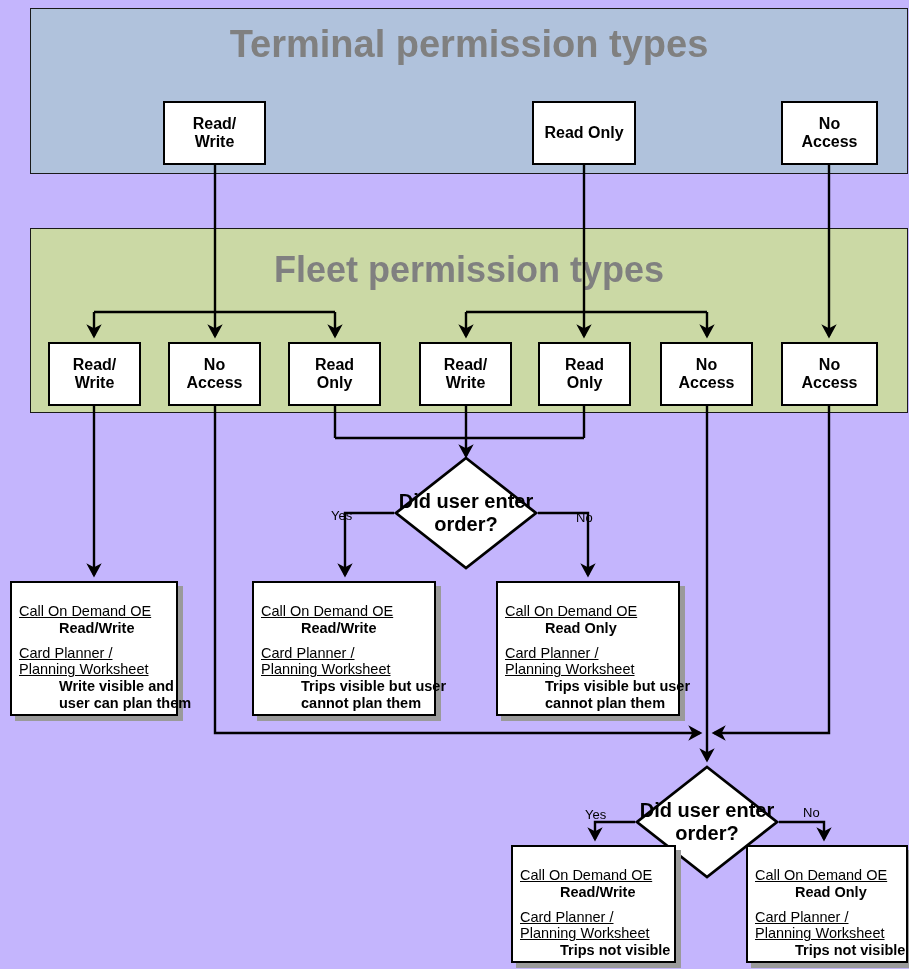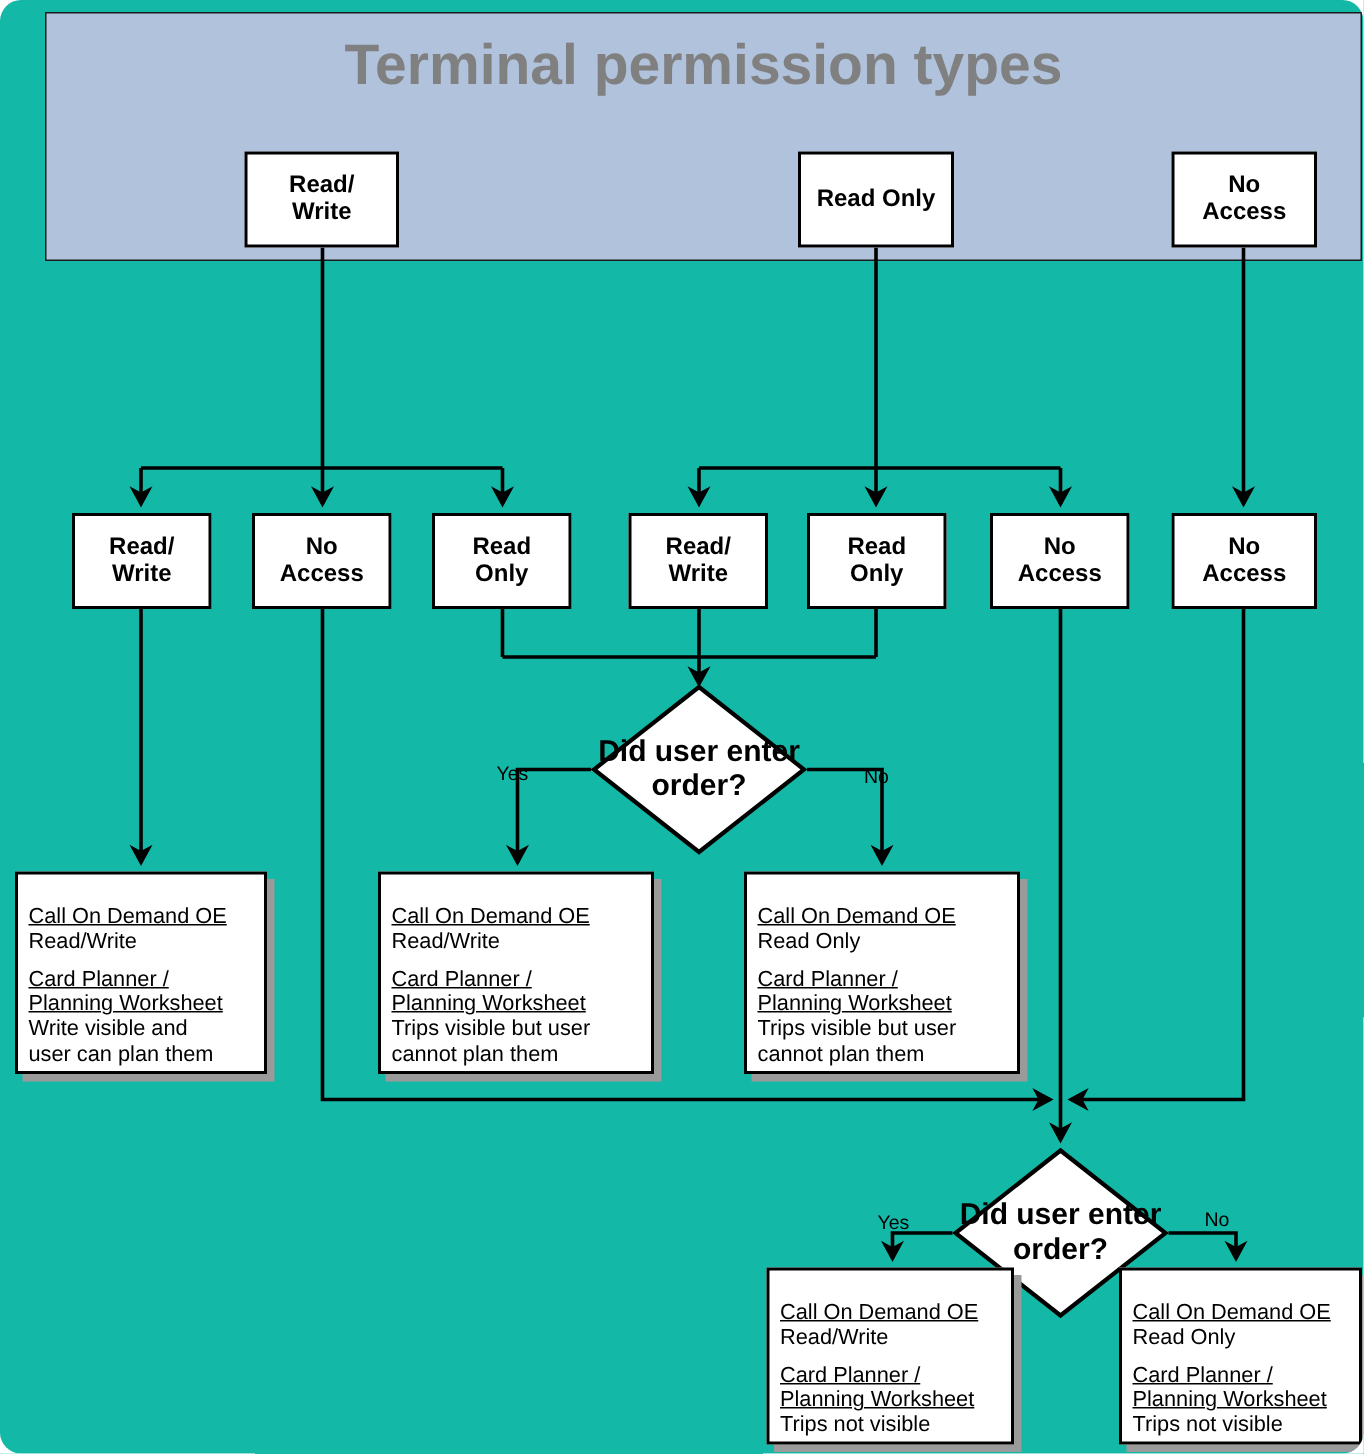--- a/index.html
+++ b/index.html
@@ -1,18 +1,18 @@
 <!DOCTYPE html>
 <html><head>
 <meta charset="utf-8">
 <title>Permission types flowchart</title>
 <style>
   html,body{margin:0;padding:0;background:#ffffff;}
   body{font-family:"Liberation Sans", sans-serif;}
-  #canvas{position:relative;width:909px;height:969px;background:#14b8a6;overflow:hidden;border-radius:14px;}
+  #canvas{position:relative;width:909px;height:969px;background:#c4b5fd;overflow:hidden;}
 
   
   .band{position:absolute;border:1px solid #1a1a1a;box-sizing:border-box;}
   .band-title{
     position:absolute;left:0;right:0;text-align:center;
     font-weight:bold;color:#808080;letter-spacing:0px;
     font-family:"Liberation Sans", sans-serif;
   }
 
   
@@ -26,21 +26,21 @@
 
   
   .card{
     position:absolute;background:#ffffff;border:2px solid #000000;
     box-sizing:border-box;padding:20px 6px 4px 7px;
     font-size:14.5px;line-height:1.16;color:#000;
     font-family:"Liberation Sans", sans-serif;
     box-shadow:5px 5px 0 0 #9a9a9a;
   }
   .card .hdr{text-decoration:underline;font-weight:normal;white-space:nowrap;}
-  .card .val{font-weight:normal;white-space:nowrap;}
+  .card .val{font-weight:bold;white-space:nowrap;margin-left:40px;}
   .card .gap{height:8px;}
 
   
   .diamond{position:absolute;}
   .diamond svg{display:block;overflow:visible;}
   .diamond .dlabel{
     position:absolute;left:0;right:0;top:50%;transform:translateY(-50%);
     text-align:center;font-weight:bold;font-size:20px;line-height:1.14;color:#000;
     font-family:"Liberation Sans", sans-serif;pointer-events:none;
   }
@@ -56,20 +56,23 @@
 </style>
 </head>
 <body>
 
 <div id="canvas">
 
   <div class="band" id="band-terminal" style="left: 30px; top: 8px; width: 878px; height: 166px; background: rgb(176, 194, 220);">
     <div class="band-title" style="font-size: 38px; top: 14px;">Terminal permission types</div>
   </div>
 
+  <div class="band" id="band-fleet" style="left: 30px; top: 228px; width: 878px; height: 185px; background: rgb(203, 217, 165);">
+    <div class="band-title" style="font-size: 36px; top: 20px;">Fleet permission types</div>
+  </div>
 
   <svg id="edges" viewBox="0 0 909 969" xmlns="http://www.w3.org/2000/svg">
     <defs>
       <marker id="arrow" markerWidth="10" markerHeight="10" refX="5.2" refY="3.4" orient="auto" markerUnits="strokeWidth">
         <path d="M0.3,0.2 L6.2,3.4 L0.3,6.6 L2.0,3.4 Z" fill="#000"></path>
       </marker>
       <marker id="arrowL" markerWidth="10" markerHeight="10" refX="5.2" refY="3.4" orient="auto" markerUnits="strokeWidth">
         <path d="M0.3,0.2 L6.2,3.4 L0.3,6.6 L2.0,3.4 Z" fill="#000"></path>
       </marker>
     </defs>

